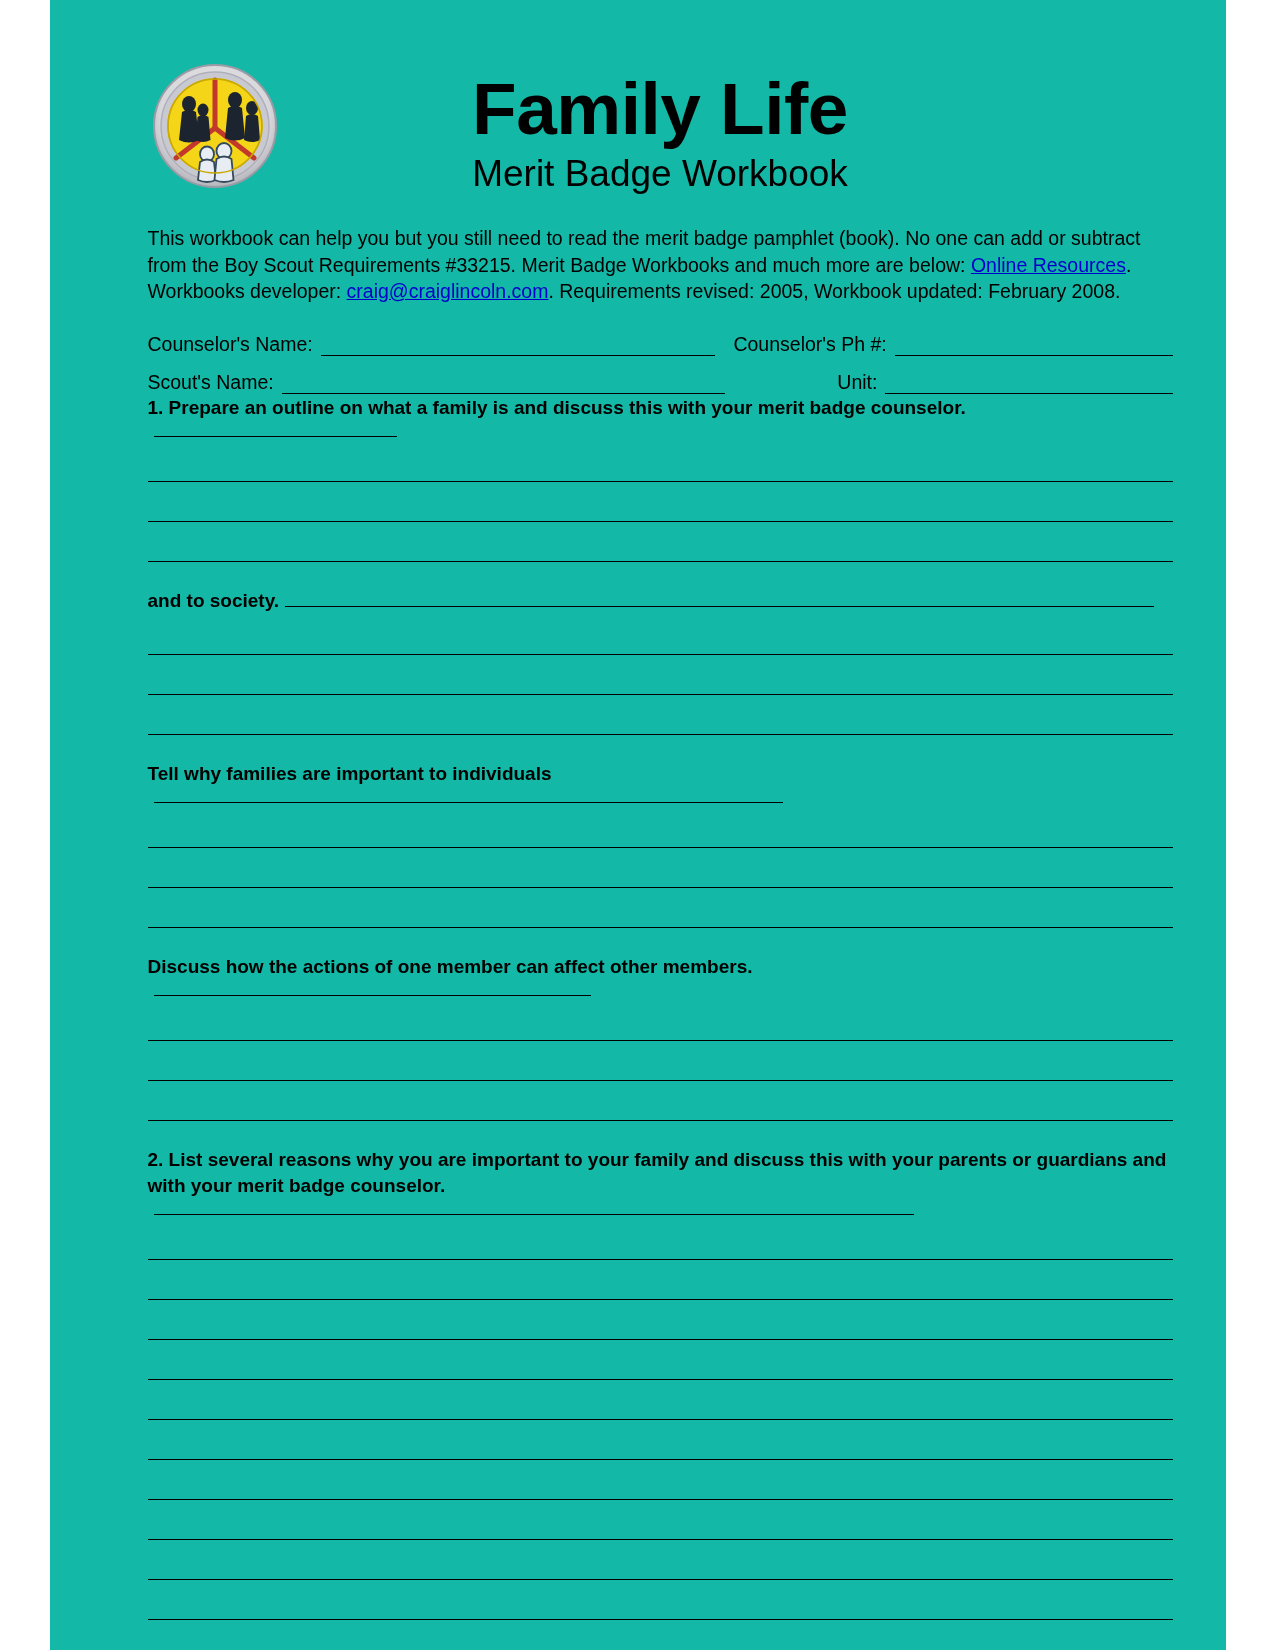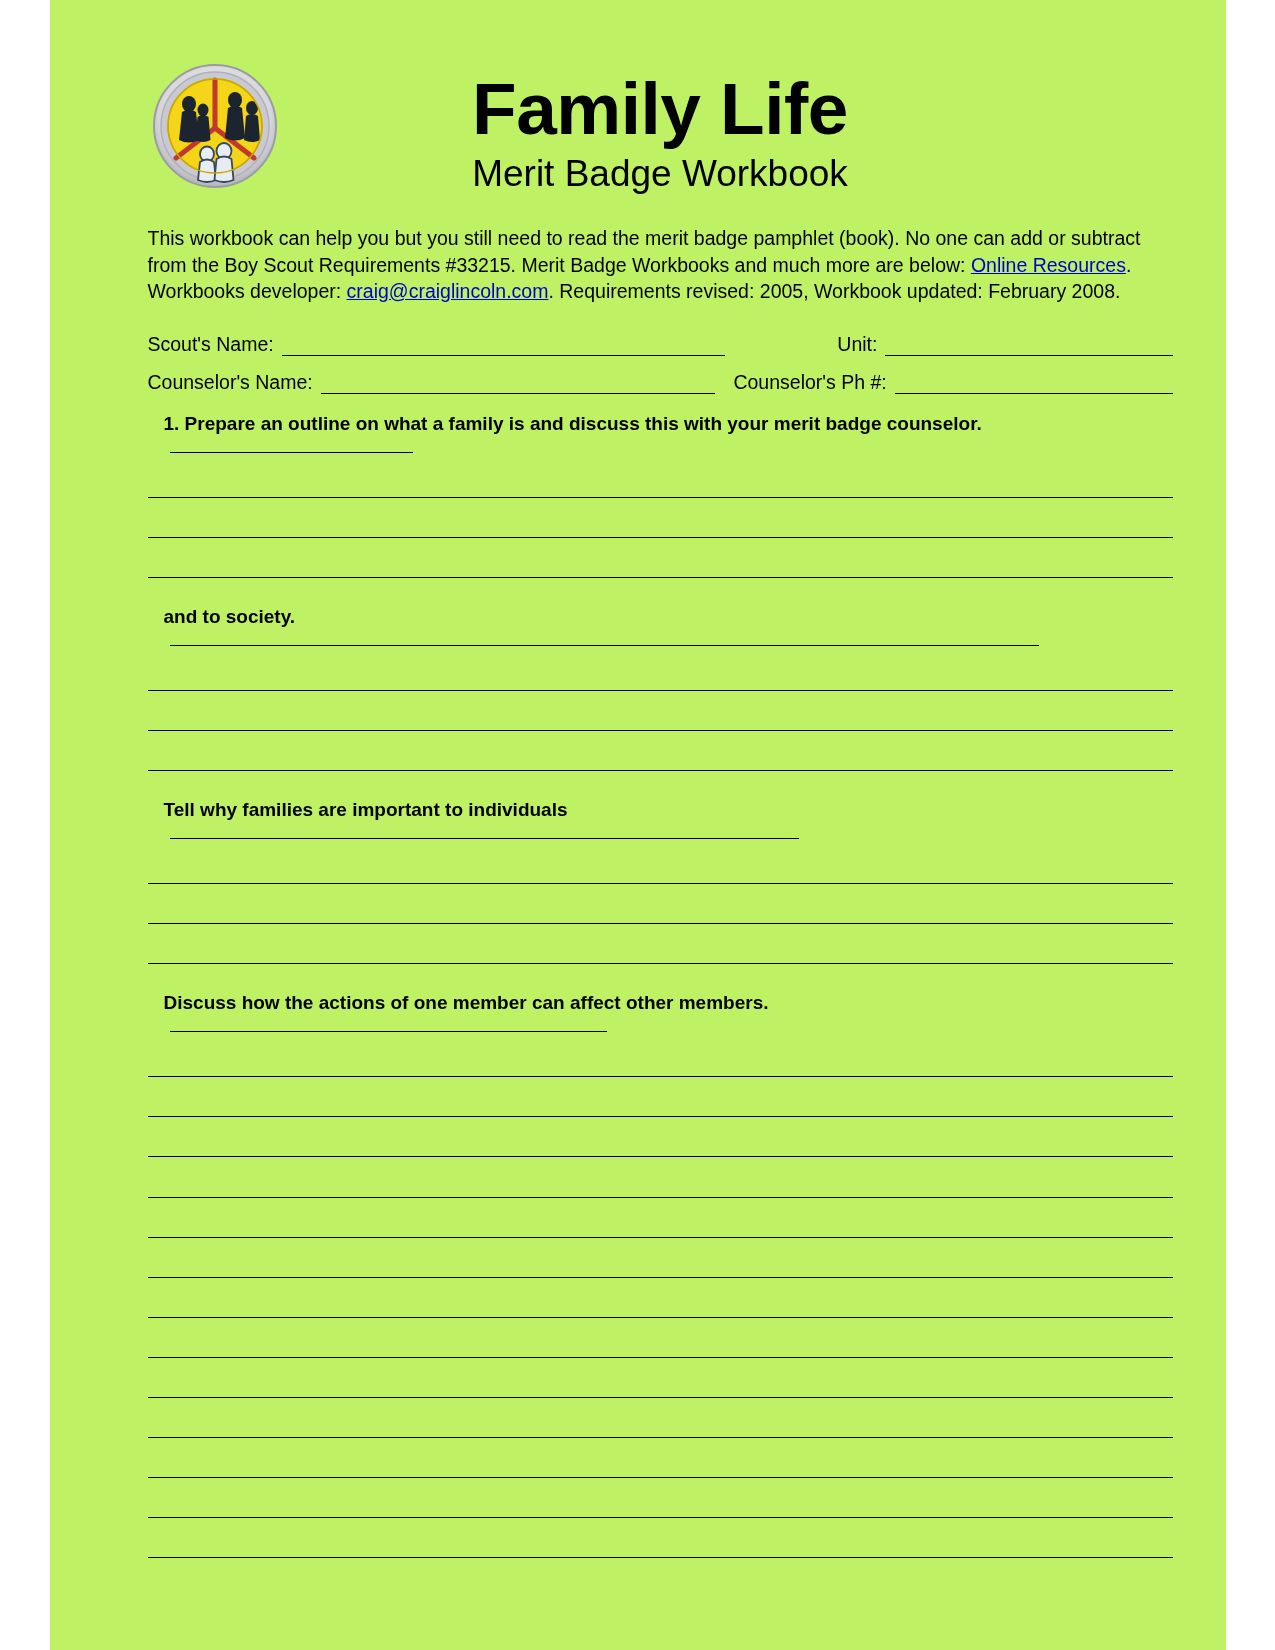--- a/index.html
+++ b/index.html
@@ -9,21 +9,21 @@
   }
   body {
     font-family: "Liberation Sans", sans-serif;
     color: #000000;
   }
   .page {
     position: relative;
     width: 1176px;
     height: 1650px;
     margin: 0 auto;
-    background: #bef264;
+    background: #14b8a6;
     overflow: hidden;
   }
   .content {
     position: absolute;
     left: 98px;
     top: 0;
     width: 1025px;
   }
 
   
@@ -105,21 +105,21 @@
     width: 1025px;
   }
   .q-text {
     font-size: 19px;
     font-weight: bold;
     line-height: 26px;
     display: block;
   }
   .q-para {
     position: relative;
-    margin: 16px;
+    margin: 0;
   }
   .q-inline-rule {
     display: inline-block;
     border-bottom: 1.4px solid #000;
     height: 15px;
     vertical-align: baseline;
     margin-left: 6px;
   }
   .rule-line {
     border-bottom: 1.4px solid #000;
@@ -187,33 +187,33 @@
     </div>
 
     <div class="intro">
       <span>This workbook can help you but you still need to read the merit badge pamphlet (book).  No one can add or subtract from the Boy Scout Requirements #33215.  Merit Badge Workbooks and much more are below: </span><a href="#">Online Resources</a><span>.</span>
       <br>
       <span>Workbooks developer: </span><a href="#">craig@craiglincoln.com</a><span>.  Requirements revised: 2005, Workbook updated: February 2008.</span>
     </div>
 
     <div class="form-rows">
       <div class="form-row">
+        <span class="fld-label">Counselor's Name:</span>
+        <span class="fld-rule" style="width:405px"></span>
+        <span class="gap" style="width:18px"></span>
+        <span class="fld-label">Counselor's Ph #:</span>
+        <span class="fld-rule" style="width:285px"></span>
+      </div>
+      <div class="form-row">
         <span class="fld-label">Scout's Name:</span>
         <span class="fld-rule" style="width:445px"></span>
         <span class="gap" style="width:112px"></span>
         <span class="fld-label">Unit:</span>
         <span class="fld-rule" style="width:288px"></span>
       </div>
-      <div class="form-row">
-        <span class="fld-label">Counselor's Name:</span>
-        <span class="fld-rule" style="width:405px"></span>
-        <span class="gap" style="width:18px"></span>
-        <span class="fld-label">Counselor's Ph #:</span>
-        <span class="fld-rule" style="width:285px"></span>
-      </div>
     </div>
 
     <div class="reqs">
 
       <div style="margin-top:0">
         <div class="q-para">
           <span class="q-text" style="display:inline">1. Prepare an outline on what a family is and discuss this with your merit badge counselor.</span><span class="q-inline-rule" style="width:243px"></span>
         </div>
         <div class="lines">
           <div class="rule-line" style="margin-top:40px"></div>
@@ -249,20 +249,23 @@
           <span class="q-text" style="display:inline">Discuss how the actions of one member can affect other members.</span><span class="q-inline-rule" style="width:437px"></span>
         </div>
         <div class="lines">
           <div class="rule-line" style="margin-top:40px"></div>
           <div class="rule-line"></div>
           <div class="rule-line"></div>
         </div>
       </div>
 
       <div style="margin-top:26px">
+        <div class="q-para">
+          <span class="q-text" style="display:inline">2. List several reasons why you are important to your family and discuss this with your parents or guardians and with your merit badge counselor.</span><span class="q-inline-rule" style="width:760px"></span>
+        </div>
         <div class="lines">
           <div class="rule-line" style="margin-top:40px"></div>
           <div class="rule-line"></div>
           <div class="rule-line"></div>
           <div class="rule-line"></div>
           <div class="rule-line"></div>
           <div class="rule-line"></div>
           <div class="rule-line"></div>
           <div class="rule-line"></div>
           <div class="rule-line"></div>

